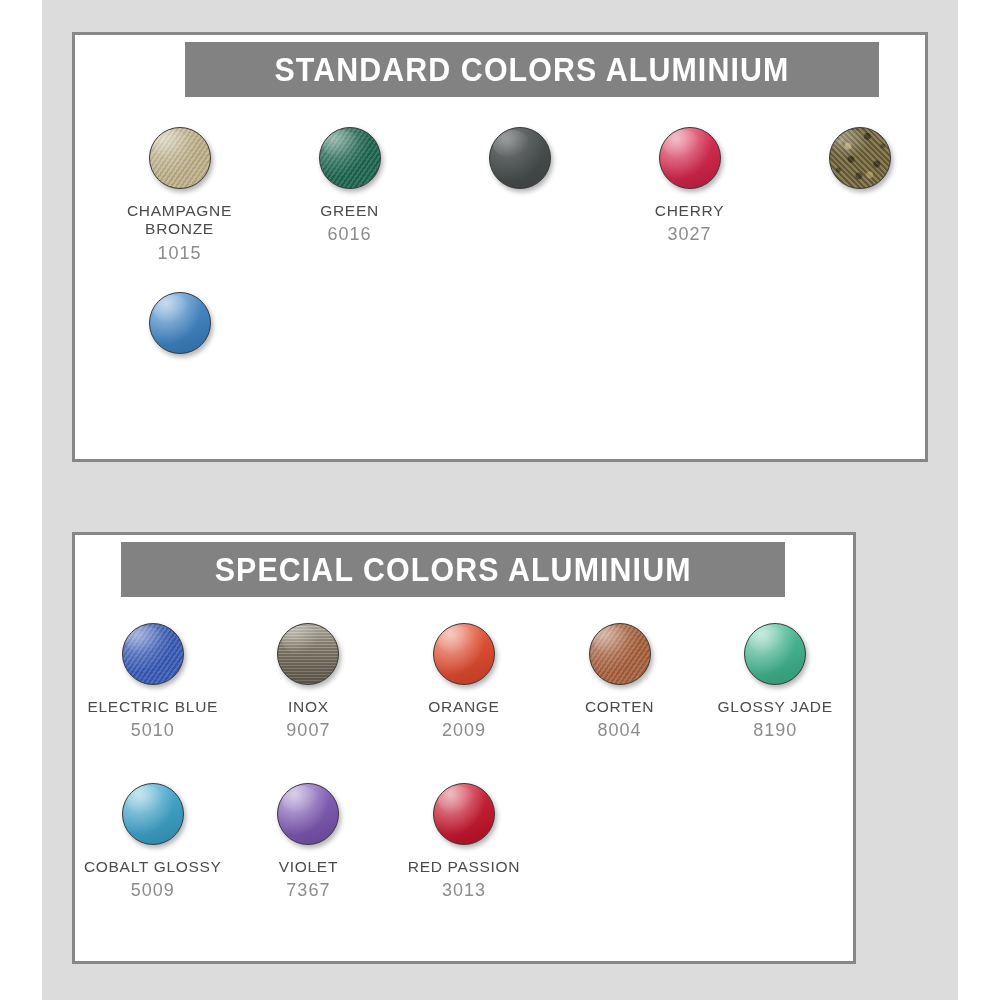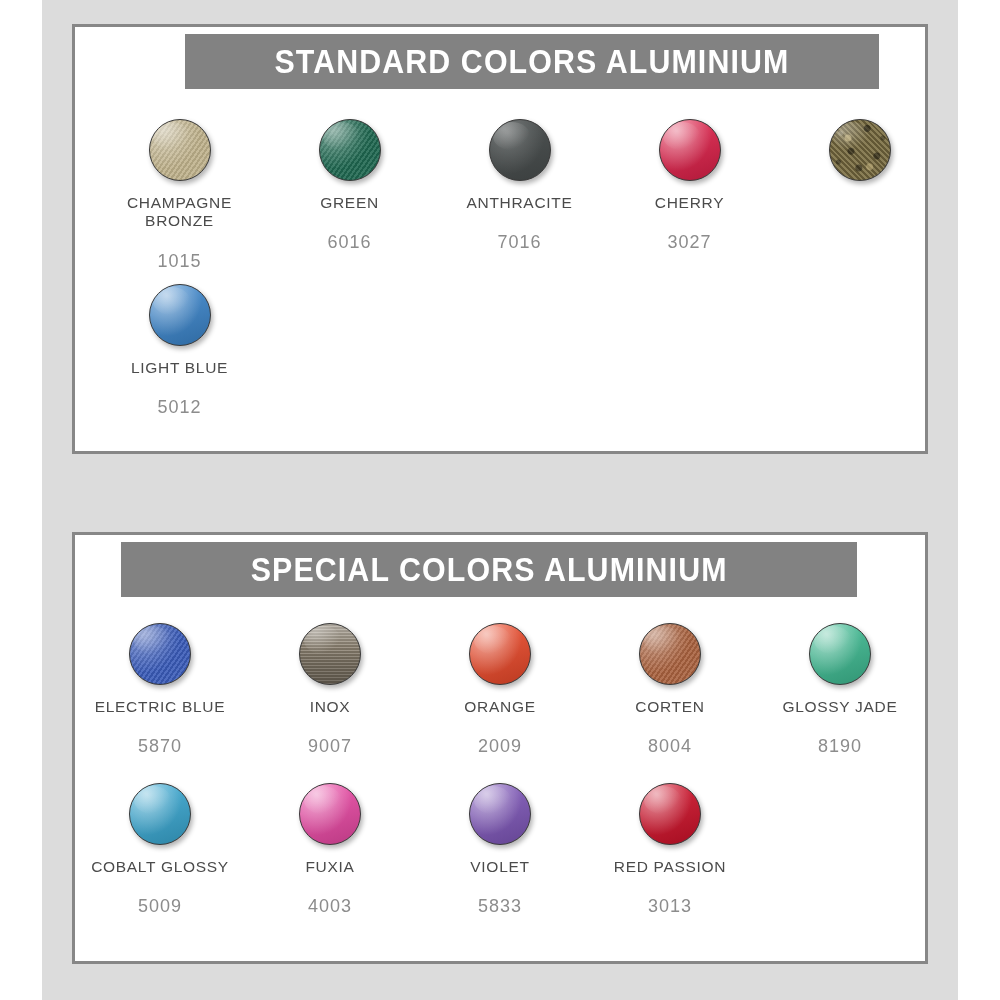--- a/index.html
+++ b/index.html
@@ -31,28 +31,28 @@
   .page-edge.right { right: 0; }
 
   
   .panel {
     position: absolute;
     background: #ffffff;
     border: 3px solid #878787;
   }
   #panel-standard {
     left: 72px;
-    top: 24px;
+    top: 32px;
     width: 856px;
     height: 430px;
   }
   #panel-special {
     left: 72px;
     top: 532px;
-    width: 856px;
+    width: 784px;
     height: 432px;
   }
 
   
   .banner {
     position: absolute;
     top: 7px;
     height: 55px;
     background: #828282;
     display: flex;
@@ -160,21 +160,21 @@
   }
   .c-name {
     font-family: "Liberation Sans", sans-serif;
     font-size: 15.5px;
     font-weight: 400;
     letter-spacing: 0.7px;
     color: #4b4b4b;
     white-space: pre-line;
   }
   .c-code {
-    margin-top: 20px;
+    margin-top: 4px;
     font-family: "Liberation Sans", sans-serif;
     font-size: 18px;
     font-weight: 400;
     letter-spacing: 1px;
     color: #8c8c8c;
   }
   .cell.empty .swatch,
   .cell.empty .labels { visibility: hidden; }
 </style>
 </head>
@@ -200,41 +200,33 @@
         </div>
         <div class="cell">
           <div class="swatch tex-metallic" style="background-color: rgb(31, 103, 80);"></div>
           <div class="labels">
             <div class="c-name">GREEN</div>
             <div class="c-code">6016</div>
           </div>
         </div>
         <div class="cell">
           <div class="swatch tex-matte" style="background-color: rgb(71, 76, 76);"></div>
-          <div class="labels">
-            <div class="c-name">ANTHRACITE</div>
-            <div class="c-code">7016</div>
-          </div>
         </div>
         <div class="cell">
           <div class="swatch tex-glossy" style="background-color: rgb(227, 32, 74);"></div>
           <div class="labels">
             <div class="c-name">CHERRY</div>
             <div class="c-code">3027</div>
           </div>
         </div>
         <div class="cell">
           <div class="swatch tex-speckle" style="background-color: rgb(125, 112, 68);"></div>
         </div>
         <div class="cell">
           <div class="swatch tex-glossy" style="background-color: rgb(60, 136, 208);"></div>
-          <div class="labels">
-            <div class="c-name">LIGHT BLUE</div>
-            <div class="c-code">5012</div>
-          </div>
         </div>
         <div class="cell empty">
           <div class="swatch"></div>
           <div class="labels">
             <div class="c-name"></div>
             <div class="c-code"></div>
           </div>
         </div>
         <div class="cell empty">
           <div class="swatch"></div>
@@ -255,21 +247,21 @@
 
   <section class="panel" id="panel-special">
     <div class="banner">
       <span class="banner-title">SPECIAL COLORS ALUMINIUM</span>
     </div>
     <div class="grid" id="grid-special">
         <div class="cell">
           <div class="swatch tex-metallic" style="background-color: rgb(58, 91, 184);"></div>
           <div class="labels">
             <div class="c-name">ELECTRIC BLUE</div>
-            <div class="c-code">5870</div>
+            <div class="c-code">5010</div>
           </div>
         </div>
         <div class="cell">
           <div class="swatch tex-brushed" style="background-color: rgb(138, 127, 110);"></div>
           <div class="labels">
             <div class="c-name">INOX</div>
             <div class="c-code">9007</div>
           </div>
         </div>
         <div class="cell">
@@ -294,31 +286,24 @@
           </div>
         </div>
         <div class="cell">
           <div class="swatch tex-glossy" style="background-color: rgb(58, 171, 214);"></div>
           <div class="labels">
             <div class="c-name">COBALT GLOSSY</div>
             <div class="c-code">5009</div>
           </div>
         </div>
         <div class="cell">
-          <div class="swatch tex-glossy" style="background-color: rgb(239, 74, 168);"></div>
-          <div class="labels">
-            <div class="c-name">FUXIA</div>
-            <div class="c-code">4003</div>
-          </div>
-        </div>
-        <div class="cell">
           <div class="swatch tex-glossy" style="background-color: rgb(129, 88, 189);"></div>
           <div class="labels">
             <div class="c-name">VIOLET</div>
-            <div class="c-code">5833</div>
+            <div class="c-code">7367</div>
           </div>
         </div>
         <div class="cell">
           <div class="swatch tex-glossy" style="background-color: rgb(212, 17, 42);"></div>
           <div class="labels">
             <div class="c-name">RED PASSION</div>
             <div class="c-code">3013</div>
           </div>
         </div>
         <div class="cell empty">

